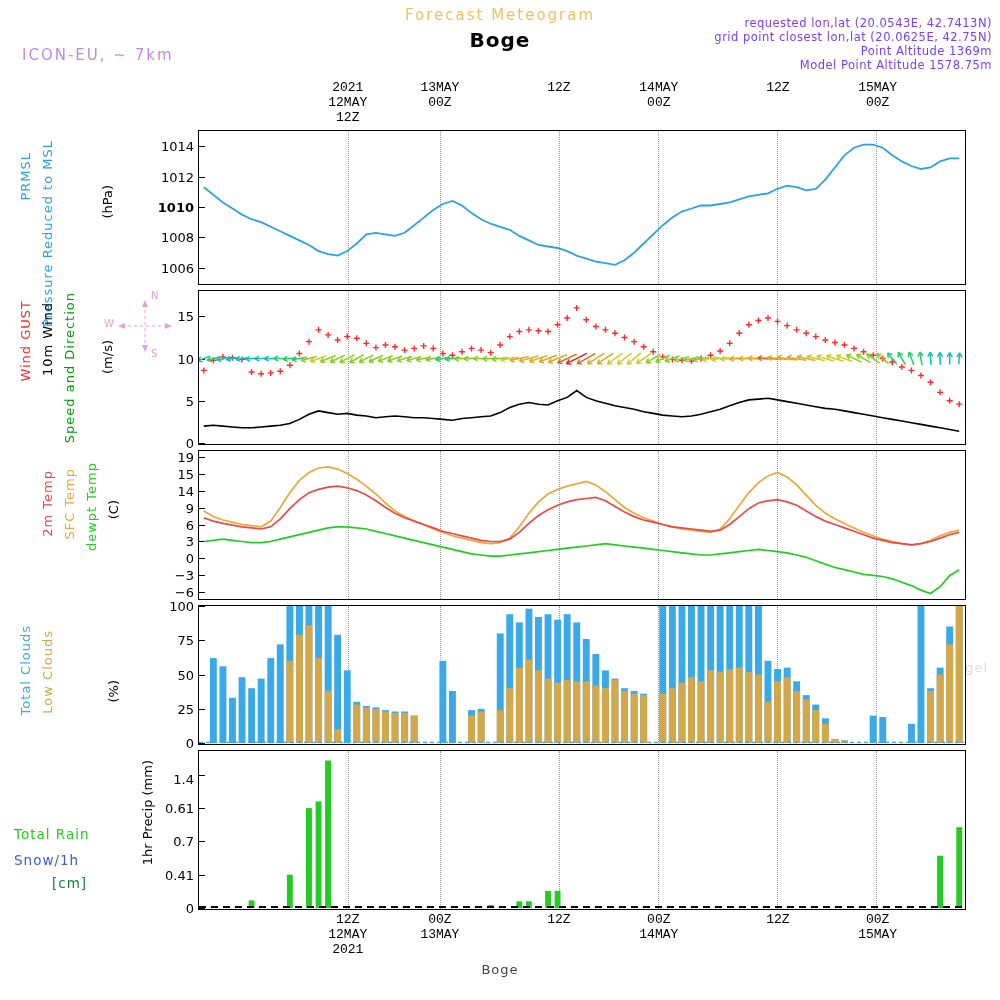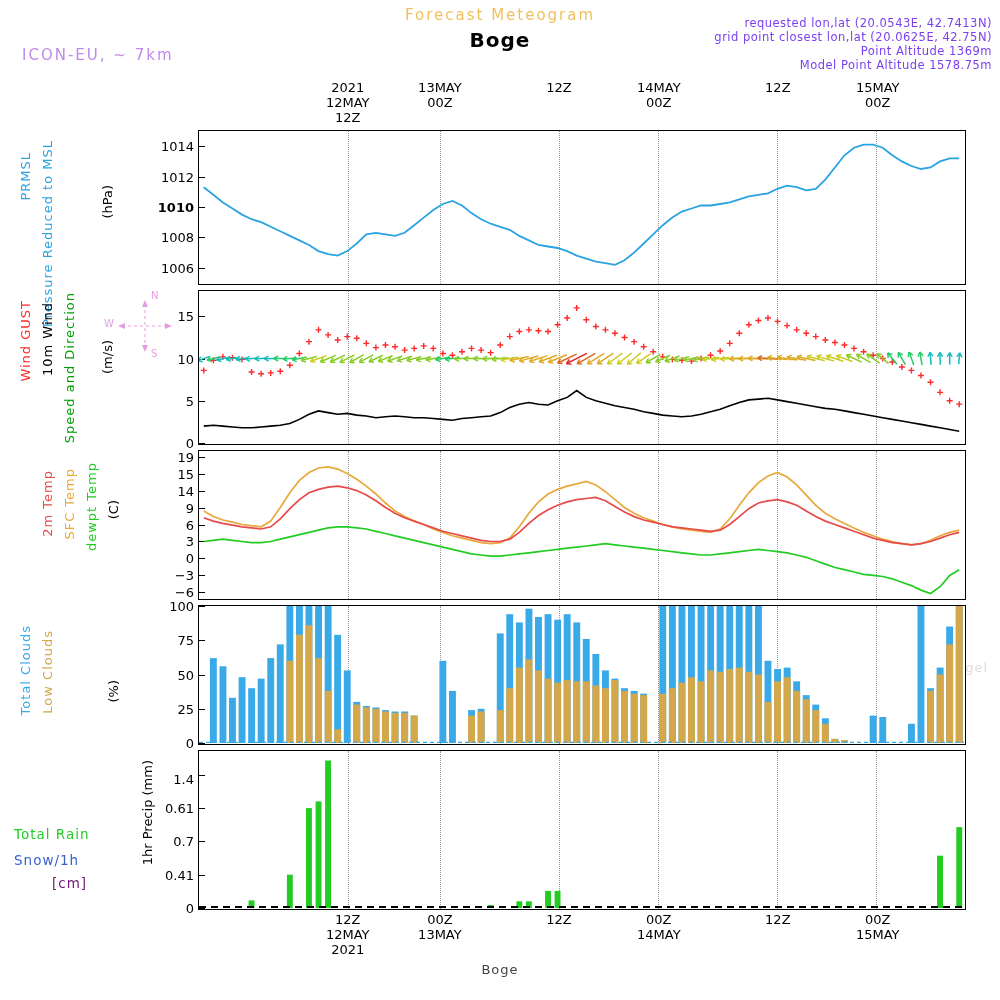--- a/index.html
+++ b/index.html
@@ -10,21 +10,21 @@
   .hdr-model{left:22px;top:46px;font-size:15px;color:#c08ae8;letter-spacing:2px;}
   .hdr-right{right:8px;top:16px;text-align:right;font-size:11.5px;color:#7a3ff0;line-height:14px;letter-spacing:0.5px;}
   .hdr-right div{white-space:pre;}
   .byangel{right:12px;top:660px;font-size:13px;color:#dddddd;letter-spacing:1px;transform:rotate(0deg);}
 
   
   .panel{position:absolute;left:198px;width:768px;border:1.4px solid #000;box-sizing:border-box;background:#fff;}
   .gridline{position:absolute;top:0;bottom:0;width:1px;border-left:1px dotted #999;}
 
   .tlabel{position:absolute;font-size:13px;color:#000;text-align:center;width:90px;font-family:"DejaVu Sans",sans-serif;}
-  .tlabel div{line-height:15px;}
+  .tlabel div{line-height:15px;font-family:Liberation Mono, monospace;}
 
   .ytick{position:absolute;right:100%;padding-right:5px;font-size:13px;color:#000;white-space:nowrap;transform:translateY(-50%);}
   .vlabel{position:absolute;writing-mode:vertical-rl;transform:rotate(180deg);font-size:13px;letter-spacing:1px;white-space:nowrap;}
   .unit{position:absolute;writing-mode:vertical-rl;transform:rotate(180deg);font-size:13px;white-space:nowrap;color:#000;}
 
   svg{display:block;}
   .xaxislab{position:absolute;left:0;right:0;text-align:center;font-size:13px;color:#444;letter-spacing:1px;}
 </style>
 </head>
 <body>
@@ -570,21 +570,21 @@
 <div class="abs vlabel" style="left:62px;top:468px;color:#e8a83a;">SFC Temp</div>
 <div class="abs vlabel" style="left:84px;top:462px;color:#22cc22;">dewpt Temp</div>
 <div class="abs unit" style="left:106px;top:500px;">(C)</div>
 
 <div class="abs vlabel" style="left:18px;top:625px;color:#3aa9e8;">Total Clouds</div>
 <div class="abs vlabel" style="left:40px;top:630px;color:#d4a84a;">Low Clouds</div>
 <div class="abs unit" style="left:106px;top:680px;">(%)</div>
 
 <div class="abs" style="left:14px;top:826px;font-size:13.5px;color:#22cc22;letter-spacing:1px;">Total  Rain</div>
 <div class="abs" style="left:14px;top:852px;font-size:13.5px;color:#3a5fd0;letter-spacing:1px;">Snow/1h</div>
-<div class="abs" style="left:52px;top:875px;font-size:13.5px;color:#701a75;letter-spacing:1px;">[cm]</div>
+<div class="abs" style="left:52px;top:875px;font-size:13.5px;color:#15803d;letter-spacing:1px;">[cm]</div>
 <div class="abs unit" style="left:140px;top:760px;">1hr Precip (mm)</div>
 
 <div class="abs" id="compass" style="left:110px;top:292px;width:70px;height:70px;color:#e79ce0;font-size:10px;">
   <svg width="70" height="70" viewBox="0 0 70 70">
     <line x1="35" y1="12" x2="35" y2="56" stroke="#e79ce0" stroke-width="1" stroke-dasharray="3,3"></line>
     <line x1="12" y1="34" x2="58" y2="34" stroke="#e79ce0" stroke-width="1" stroke-dasharray="3,3"></line>
     <polygon points="35,8 32,15 38,15" fill="#e79ce0"></polygon>
     <polygon points="35,60 32,53 38,53" fill="#e79ce0"></polygon>
     <polygon points="8,34 15,31 15,37" fill="#e79ce0"></polygon>
     <polygon points="62,34 55,31 55,37" fill="#e79ce0"></polygon>

